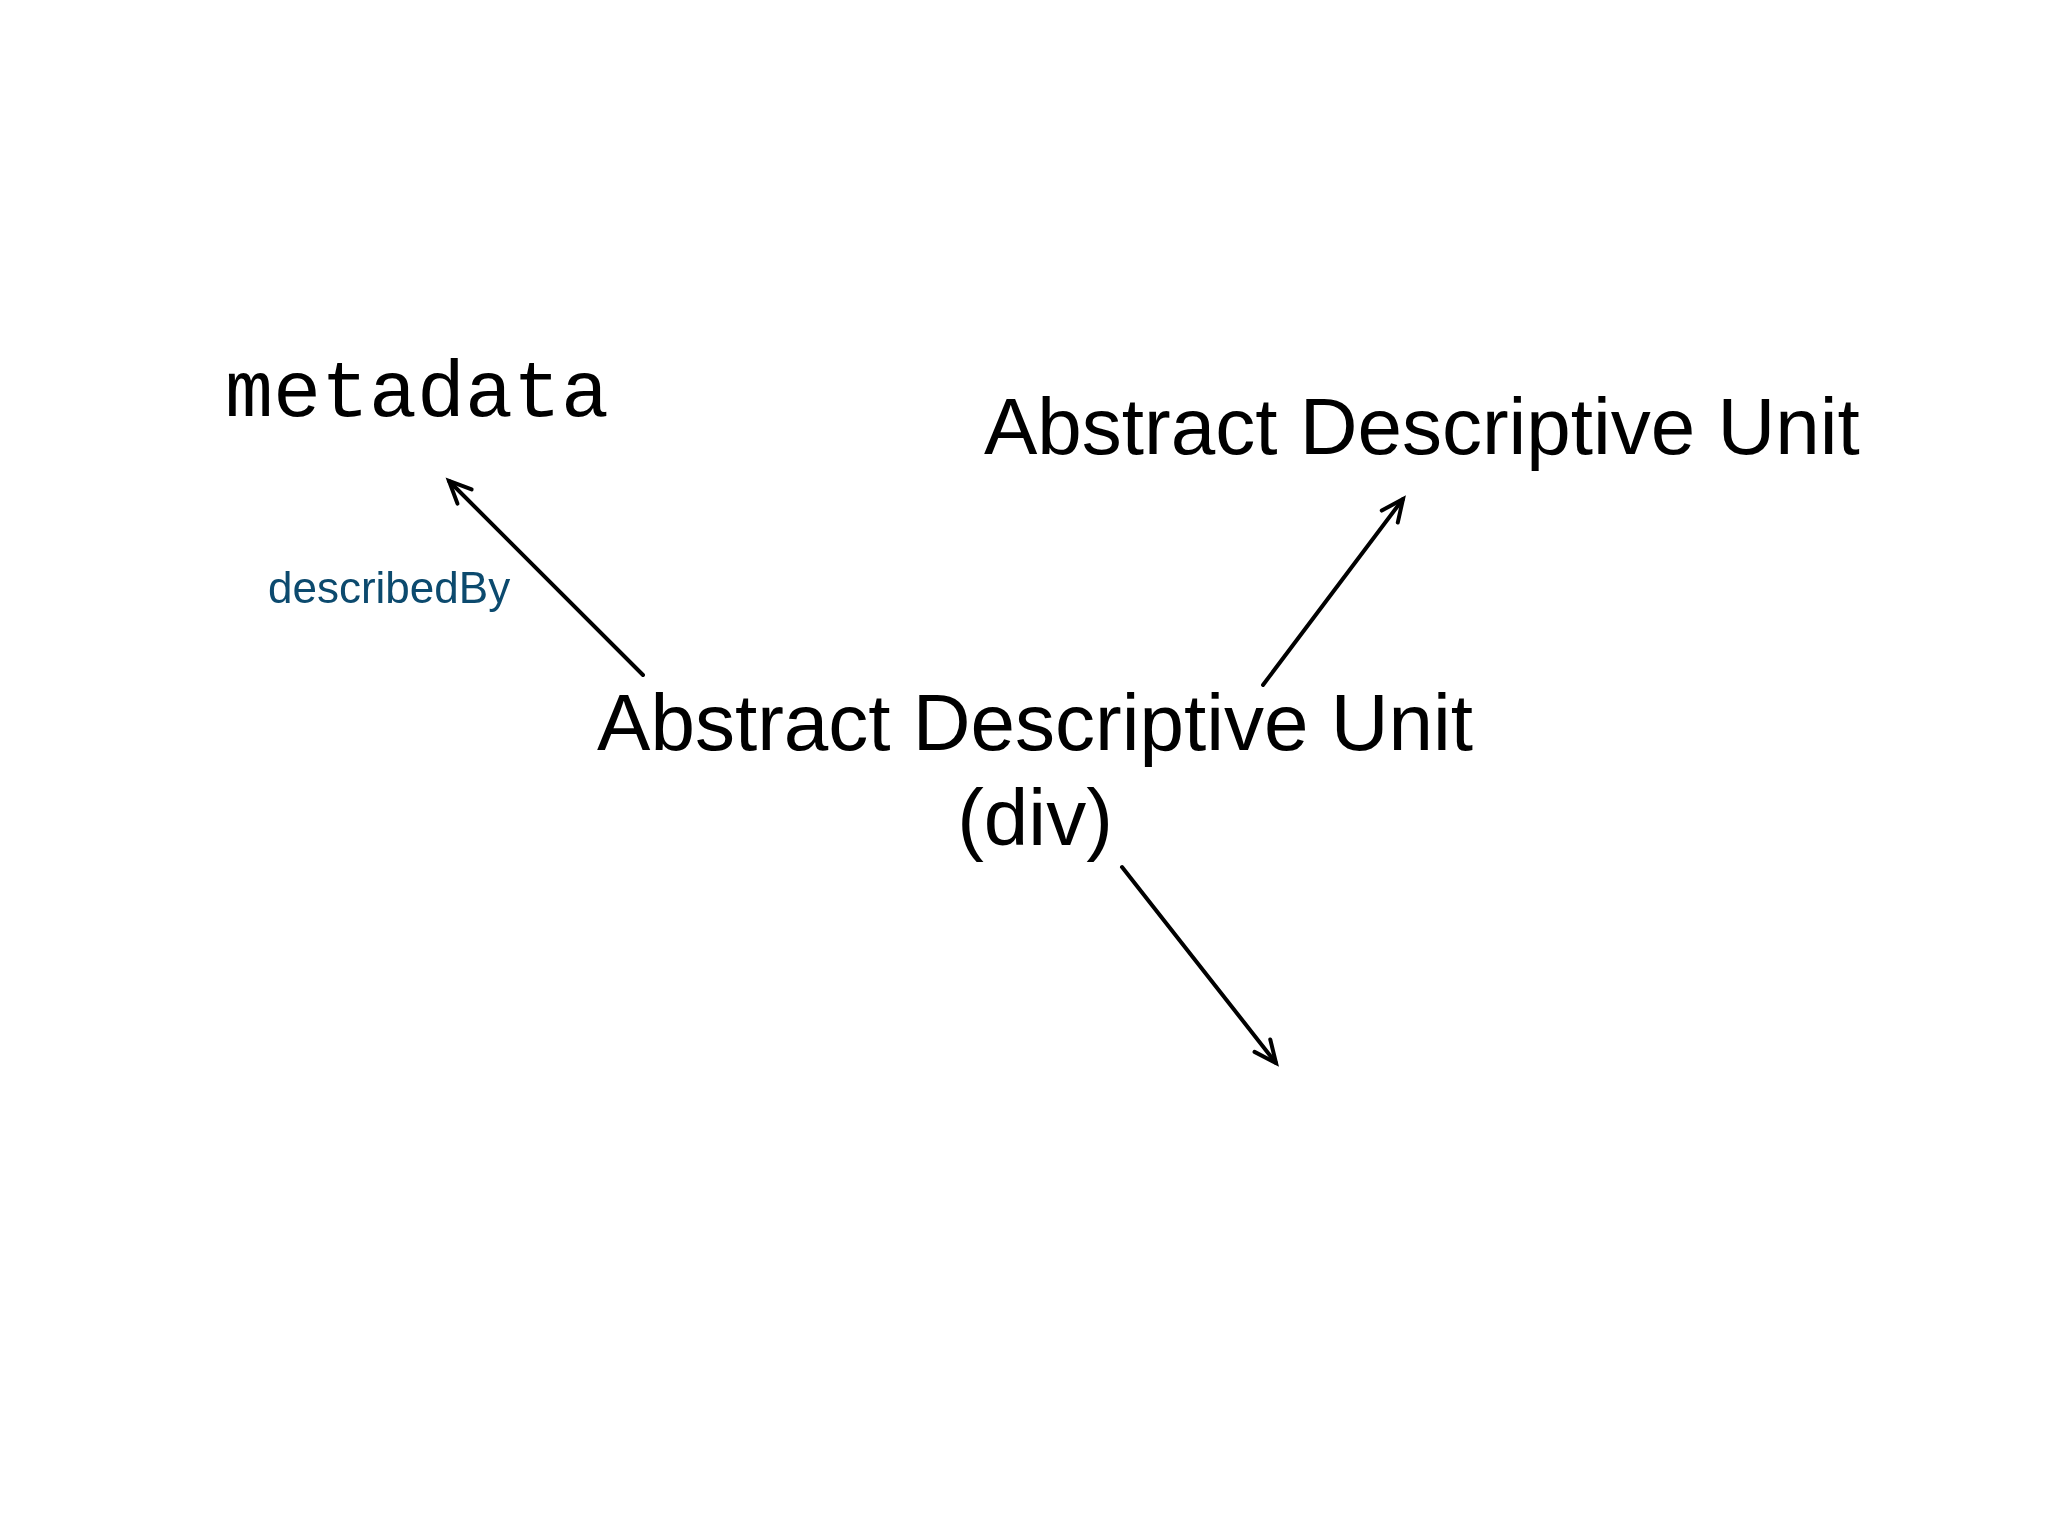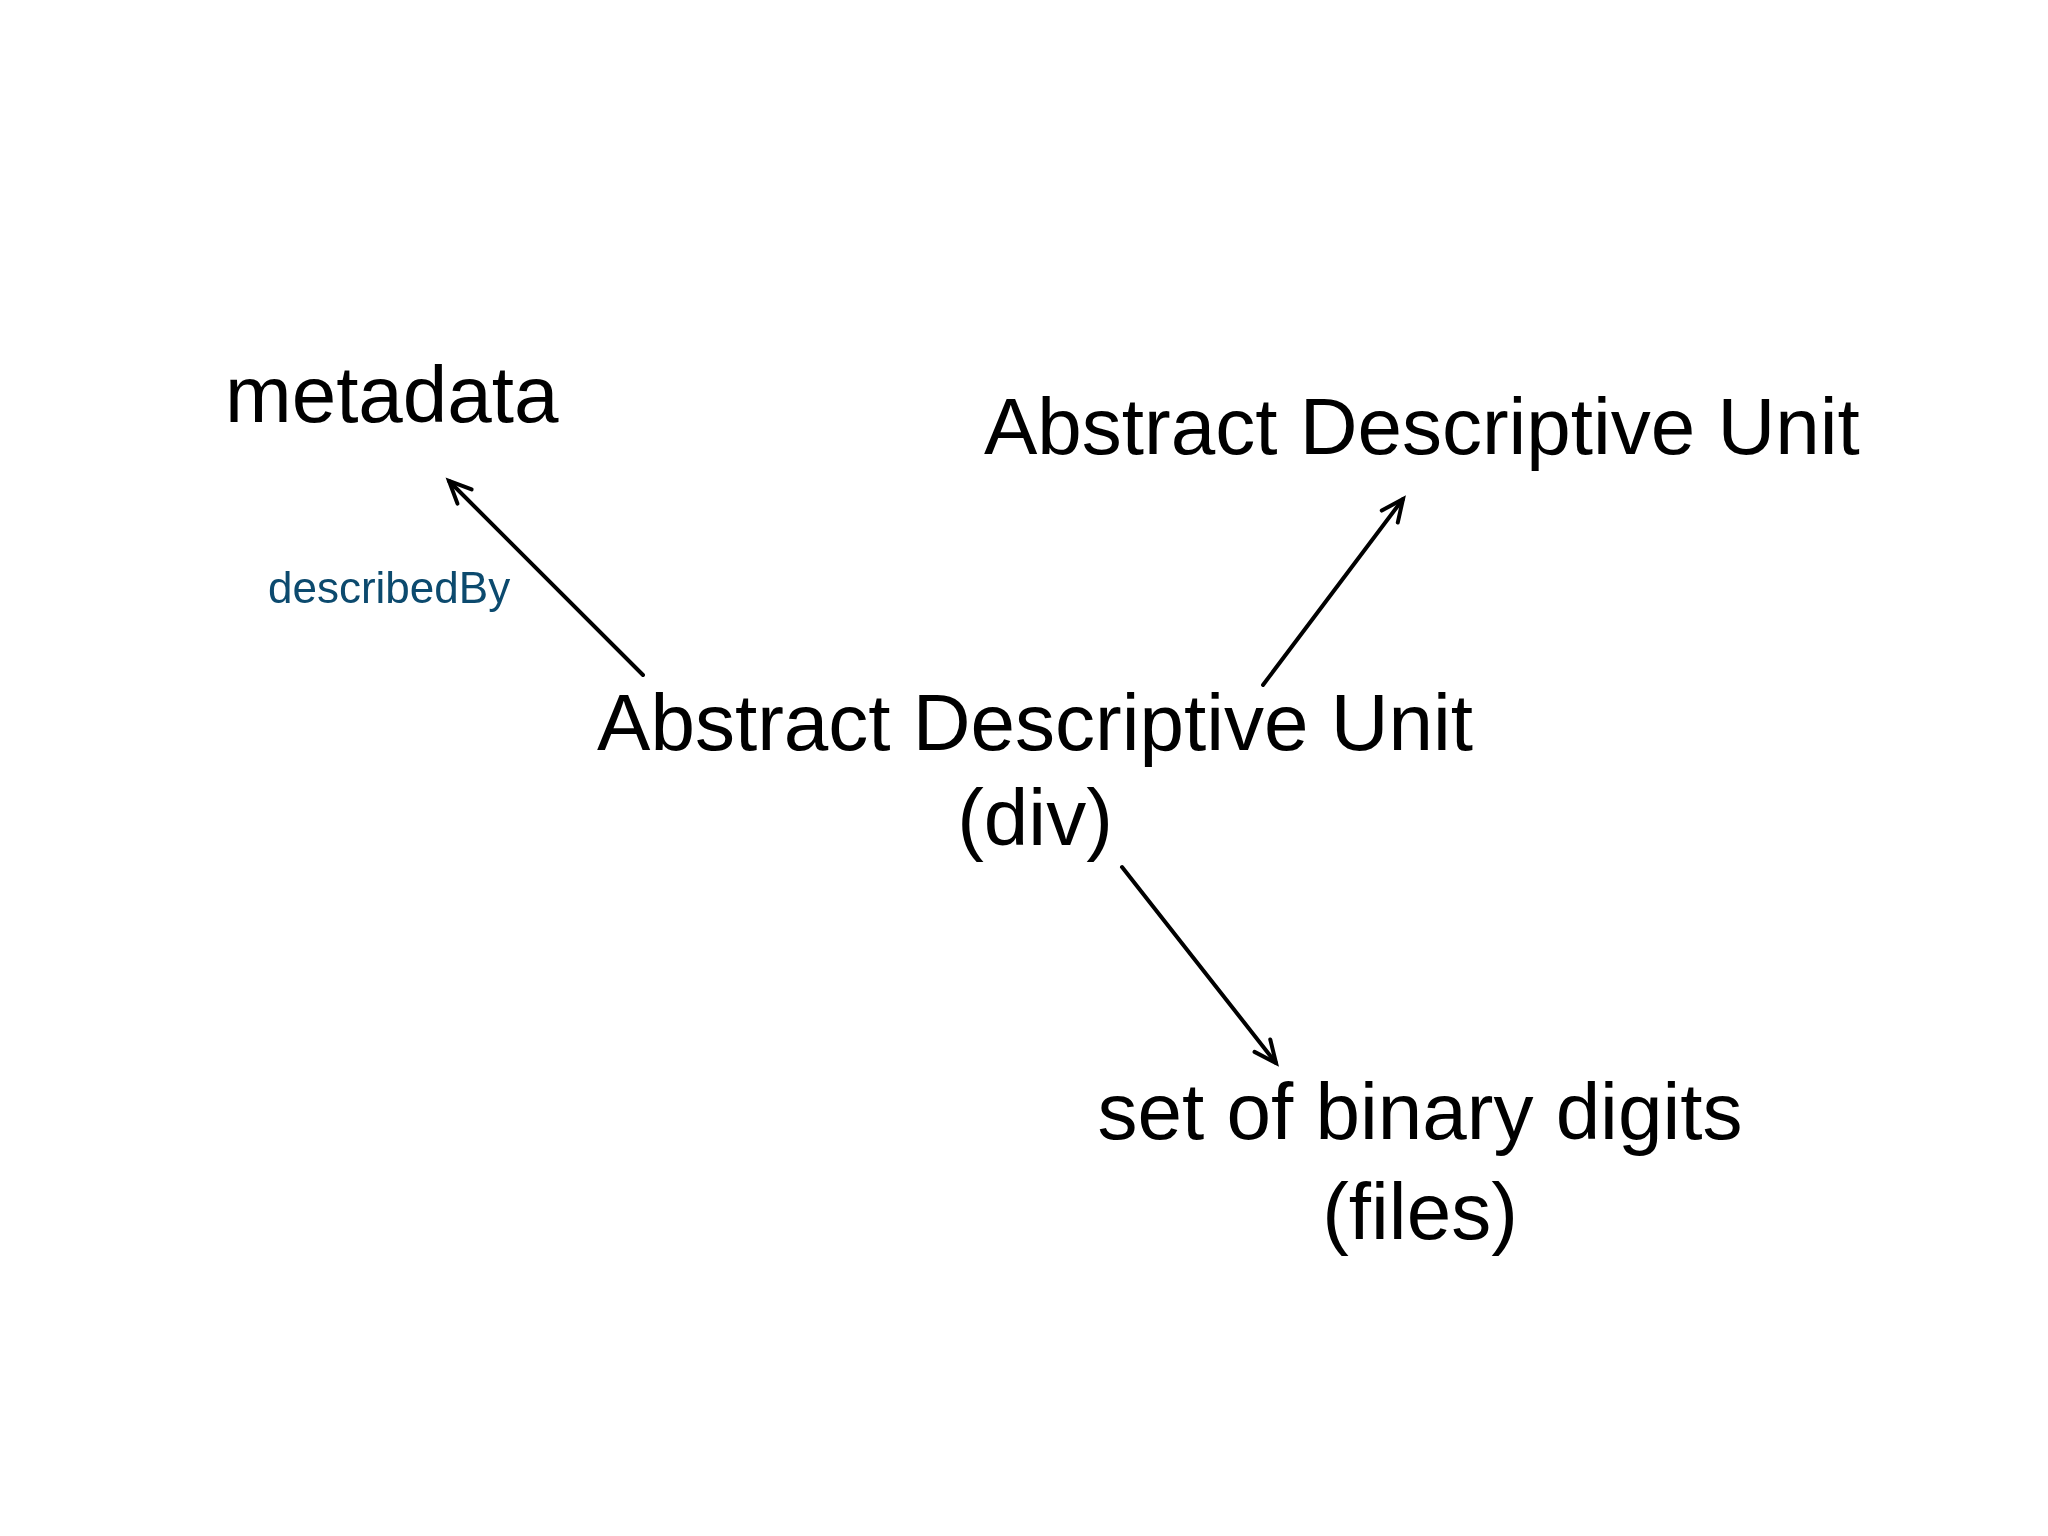--- a/index.html
+++ b/index.html
@@ -32,21 +32,21 @@
   .node-large {
     font-size: 80px;
     line-height: 92px;
     font-weight: 400;
     letter-spacing: 0px;
   }
   .node-centered {
     text-align: center;
     transform: translateX(-50%);
   }
-  .node-metadata      { left: 225px;  top: 349px; }
+  .node-metadata      { left: 225px;  top: 349px; font-family: Liberation Mono, monospace; }
   .node-adu-top       { left: 984px;  top: 381px; }
   .node-adu-center    { left: 1035px; top: 675px; line-height: 95px; }
   .node-binary        { left: 1420px; top: 1062px; line-height: 100px; }
   .edge-label {
     position: absolute;
     left: 268px;
     top: 563px;
     font-size: 44px;
     line-height: 50px;
     white-space: nowrap;
@@ -73,18 +73,14 @@
 
   <div class="node node-large node-adu-top">Abstract Descriptive Unit</div>
 
   <div class="edge-label">describedBy</div>
 
   <div class="node node-large node-centered node-adu-center">
     <div>Abstract Descriptive Unit</div>
     <div>(div)</div>
   </div>
 
-  <div class="node node-large node-centered node-binary">
-    <div>set of binary digits</div>
-    <div>(files)</div>
-  </div>
 
 </div>
 
 </body></html>

